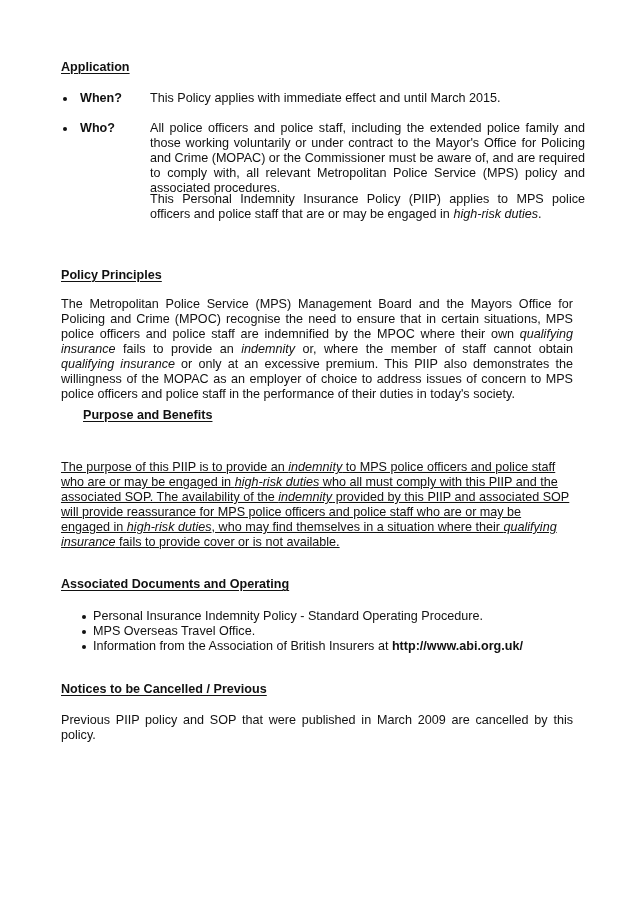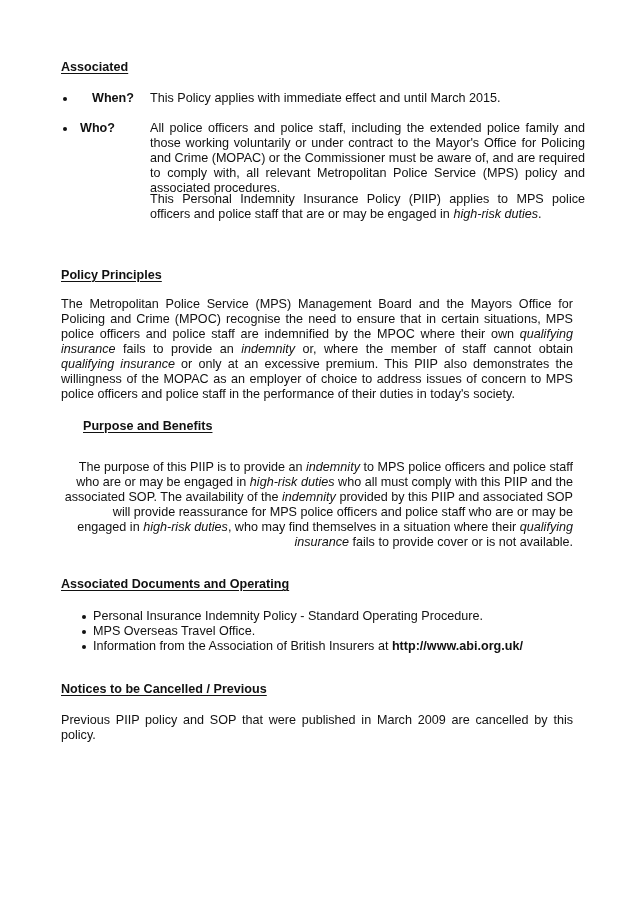--- a/index.html
+++ b/index.html
@@ -31,21 +31,21 @@
       text-underline-offset: 2px;
       text-decoration-thickness: 1px;
       white-space: nowrap;
     }
     .para {
       position: absolute;
       left: 0;
       width: 512px;
       text-align: justify;
     }
-    .para.left { text-align: right; }
+    .para.left { text-align: left; text-decoration: underline; }
     .bullet-dot {
       position: absolute;
       width: 4px;
       height: 4px;
       border-radius: 50%;
       background: #111;
     }
     .label {
       position: absolute;
       font-weight: bold;
@@ -72,36 +72,36 @@
       background: #111;
     }
     em { font-style: italic; }
     b { font-weight: bold; }
   </style>
 </head>
 <body>
 
 <div class="page">
 
-  <div class="heading" style="top:60px;">Associated</div>
+  <div class="heading" style="top:60px;">Application</div>
 
   <div class="bullet-dot" style="left:2px; top:97px;"></div>
-  <div class="label" style="left:19px; top:91px;margin-left:12px;">When?</div>
+  <div class="label" style="left:19px; top:91px;">When?</div>
   <div class="app-text" style="top:91px;">This Policy applies with immediate effect and until March 2015.</div>
 
   <div class="bullet-dot" style="left:2px; top:127px;"></div>
   <div class="label" style="left:19px; top:121px;">Who?</div>
   <div class="app-text" style="top:121px;">All police officers and police staff, including the extended police family and those working voluntarily or under contract to the Mayor's Office for Policing and Crime (MOPAC) or the Commissioner must be aware of, and are required to comply with, all relevant Metropolitan Police Service (MPS) policy and associated procedures.</div>
 
   <div class="app-text" style="top:192px;"><span>This Personal Indemnity Insurance Policy (PIIP) applies to MPS police officers and police staff that are or may be engaged in </span><em>high-risk duties</em><span>.</span></div>
 
   <div class="heading" style="top:268px;">Policy Principles</div>
   <div class="para" style="top:297px;"><span>The Metropolitan Police Service (MPS) Management Board and the Mayors Office for Policing and Crime (MPOC) recognise the need to ensure that in certain situations, MPS police officers and police staff are indemnified by the MPOC where their own </span><em>qualifying insurance</em><span> fails to provide an </span><em>indemnity</em><span> or, where the member of staff cannot obtain </span><em>qualifying insurance</em><span> or only at an excessive premium.  This PIIP also demonstrates the willingness of the MOPAC as an employer of choice to address issues of concern to MPS police officers and police staff in the performance of their duties in today's society.</span></div>
 
-  <div class="heading" style="top:419px;padding-left:22px;">Purpose and Benefits</div>
+  <div class="heading" style="top:408px;padding-left:22px;">Purpose and Benefits</div>
   <div class="para left" style="top:460px;"><span>The purpose of this PIIP is to provide an </span><em>indemnity</em><span> to MPS police officers and police staff who are or may be engaged in </span><em>high-risk duties</em><span> who all must comply with this PIIP and the associated SOP.  The availability of the </span><em>indemnity</em><span> provided by this PIIP and associated SOP will provide reassurance for MPS police officers and police staff who are or may be engaged in </span><em>high-risk duties</em><span>, who may find themselves in a situation where their </span><em>qualifying insurance</em><span> fails to provide cover or is not available.</span></div>
 
   <div class="heading" style="top:577px;">Associated Documents and Operating</div>
   <div class="list-dot" style="top:615px;"></div>
   <div class="list-item" style="top:609px;">Personal Insurance Indemnity Policy - Standard Operating Procedure.</div>
   <div class="list-dot" style="top:630px;"></div>
   <div class="list-item" style="top:624px;">MPS Overseas Travel Office.</div>
   <div class="list-dot" style="top:645px;"></div>
   <div class="list-item" style="top:639px;"><span>Information from the Association of British Insurers at </span><b>http://www.abi.org.uk/</b></div>
 

